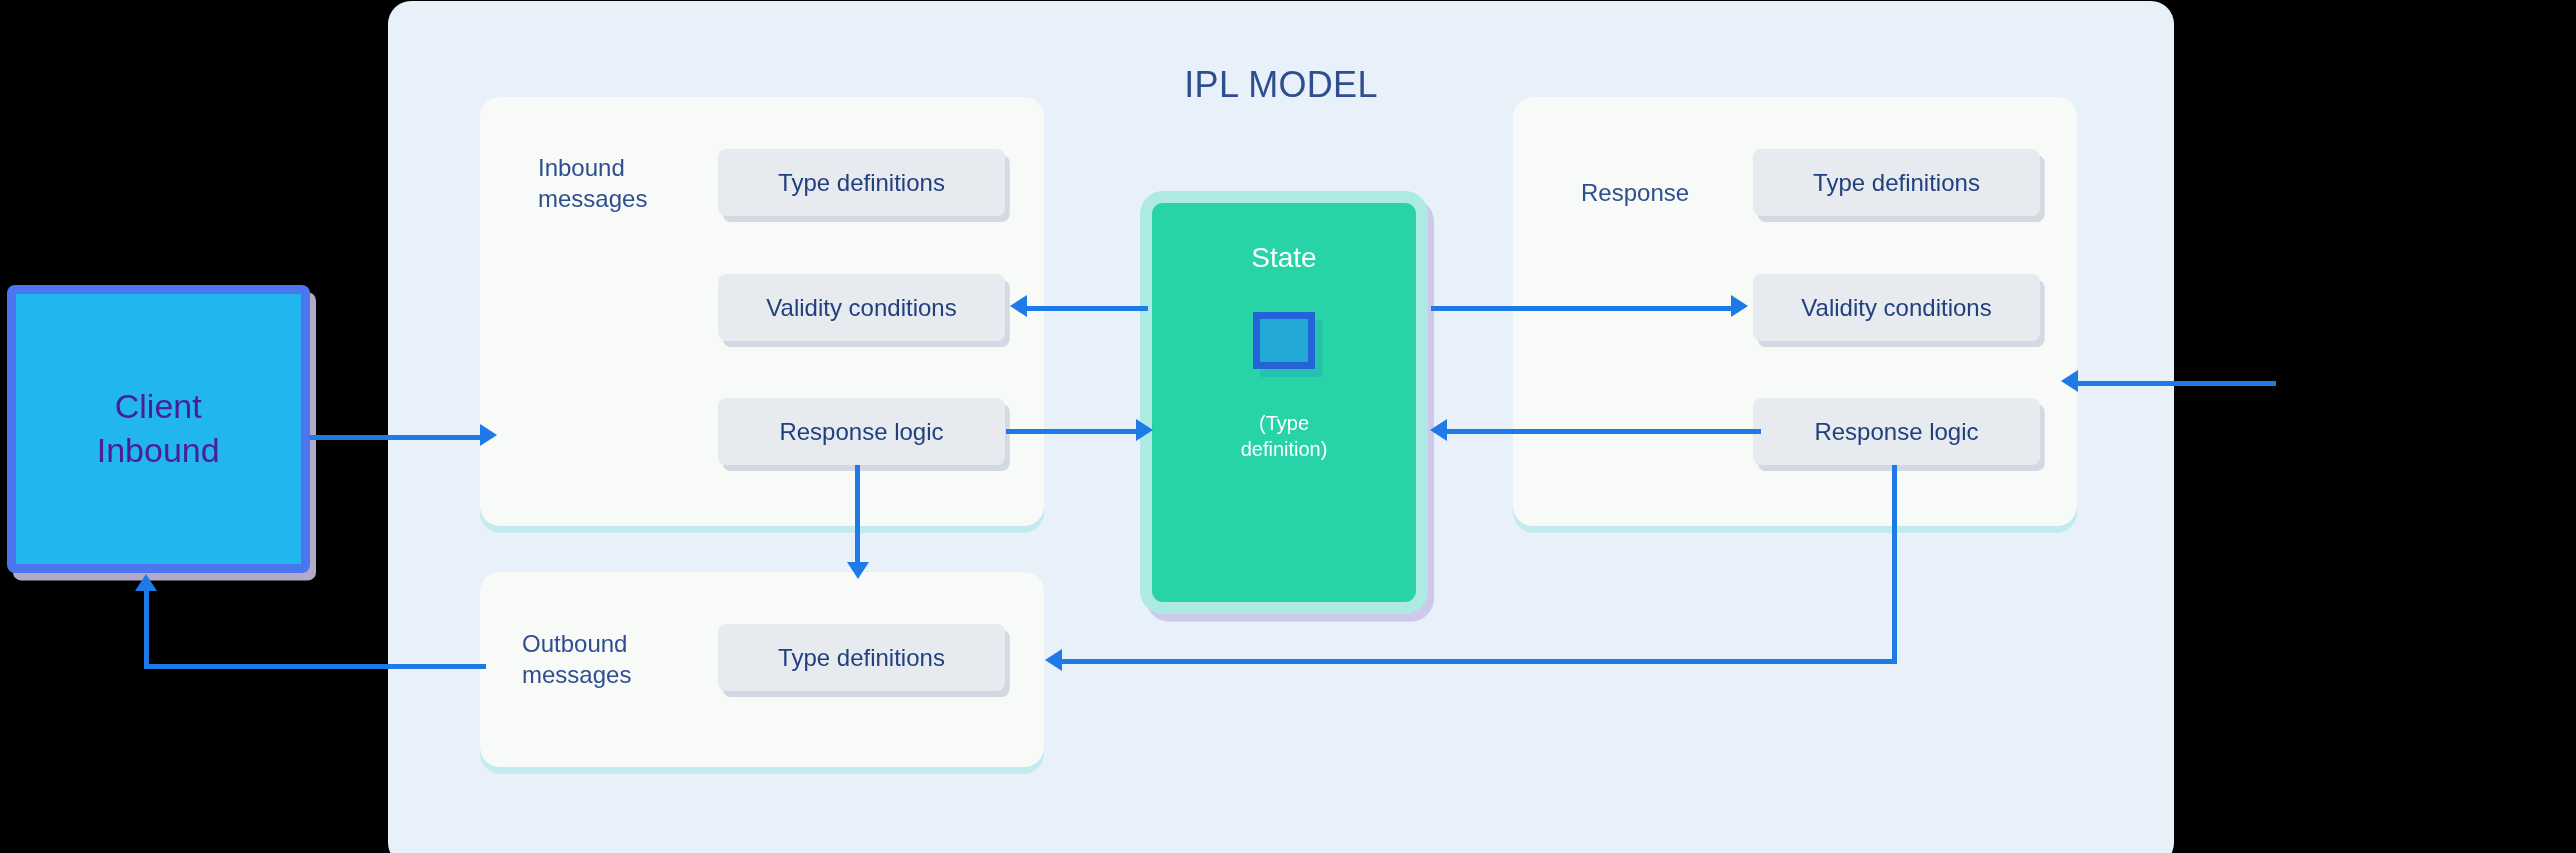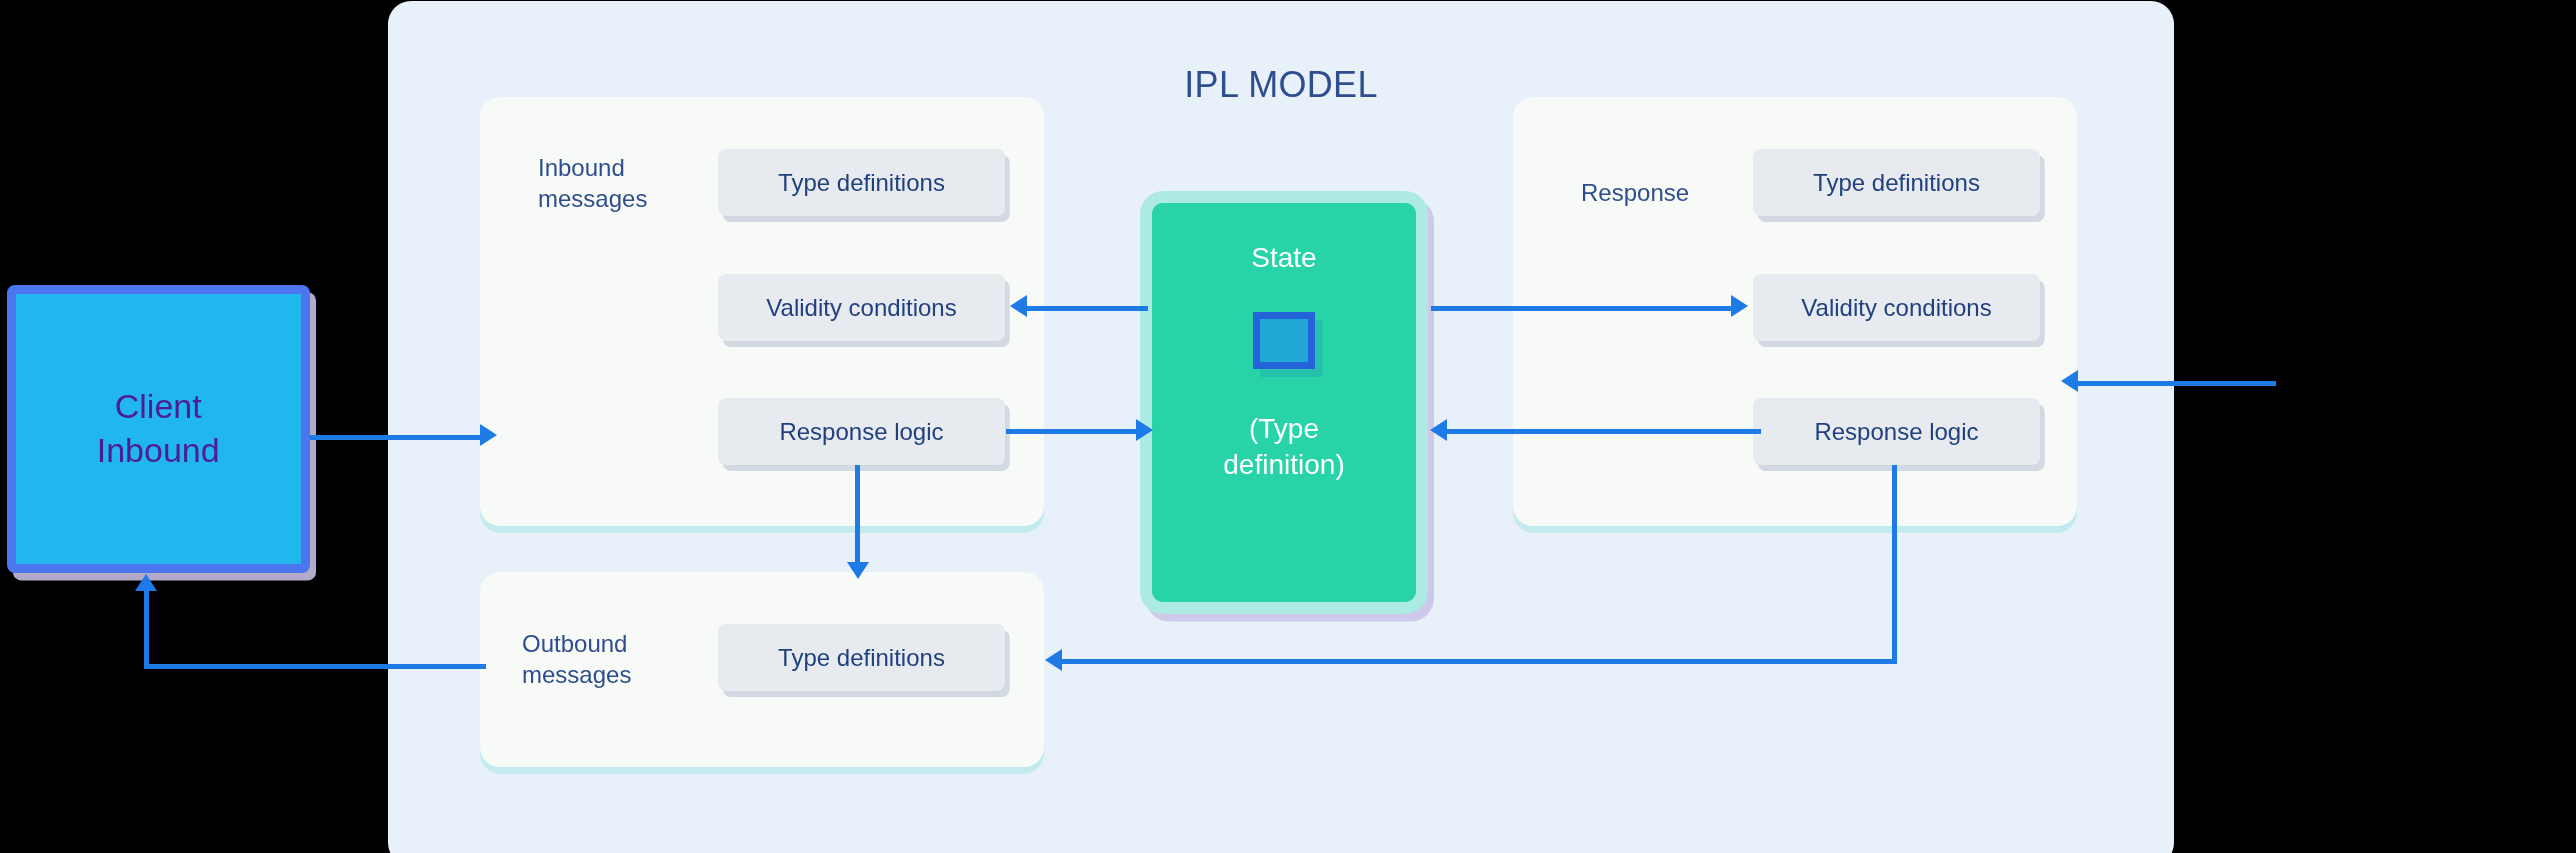--- a/index.html
+++ b/index.html
@@ -98,21 +98,21 @@
   .state-title { margin-top: 39px; font-size: 28px; }
   .state-icon {
     margin-top: 38px;
     width: 62px; height: 57px;
     background: #22a8d4;
     border: 7.4px solid #2563d9;
     box-shadow: 7.4px 8px 0 0 rgba(35, 170, 180, 0.45);
   }
   .state-sub {
     margin-top: 42px;
-    font-size: 28px; line-height: 1.28; text-align: center;
+    font-size: 20px; line-height: 1.28; text-align: center;
   }
 
   
   .conn { position: absolute; background: #1e7ae6; }
   .hline { height: 4.7px; }
   .vline { width: 4.7px; }
   .arrow { position: absolute; width: 0; height: 0; }
   .arrow-r { border-top: 11.4px solid transparent; border-bottom: 11.4px solid transparent; border-left: 17.4px solid #1e7ae6; }
   .arrow-l { border-top: 11.4px solid transparent; border-bottom: 11.4px solid transparent; border-right: 17.4px solid #1e7ae6; }
   .arrow-d { border-left: 11.4px solid transparent; border-right: 11.4px solid transparent; border-top: 17.4px solid #1e7ae6; }

